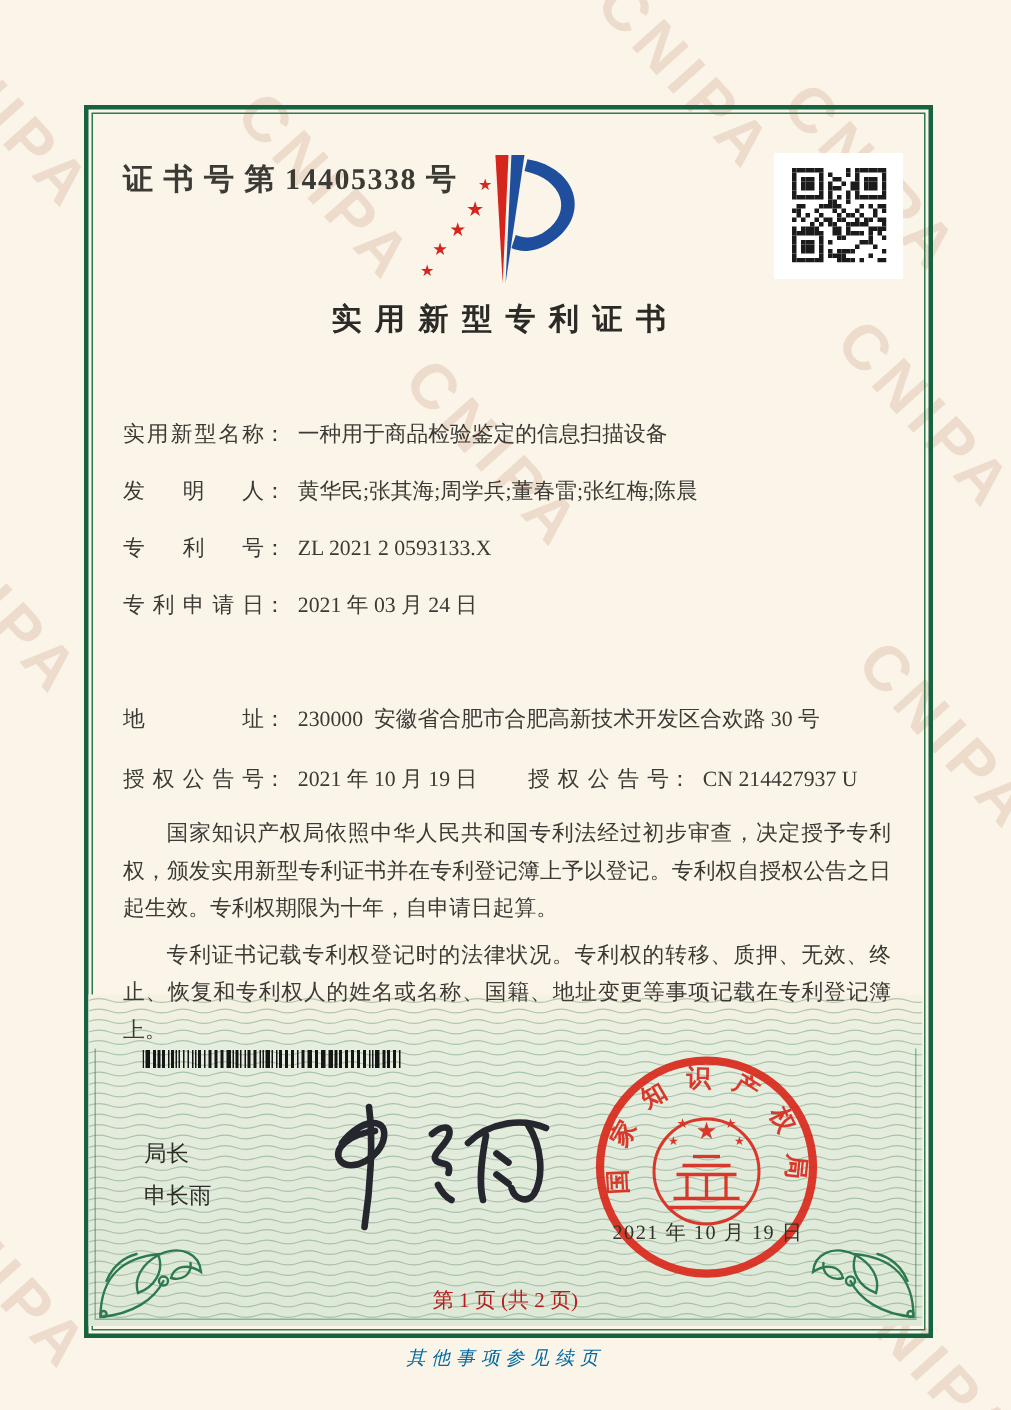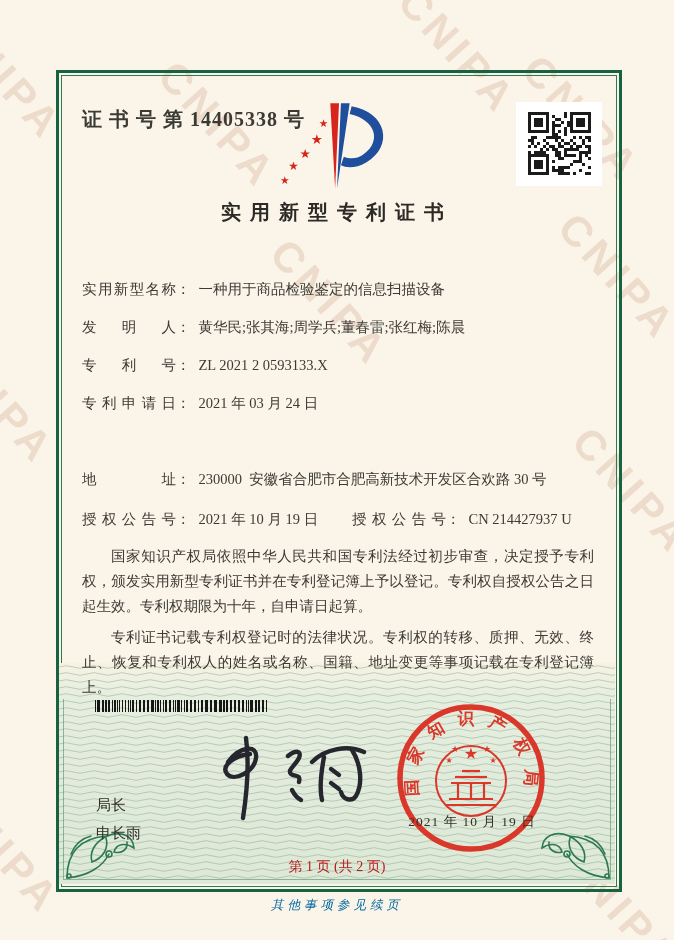--- a/index.html
+++ b/index.html
@@ -34,21 +34,21 @@
   .grant-b{position:absolute; left:270px; top:0;}
   .paras{position:absolute; left:82px; top:544px; width:512px; font-size:14.5px; line-height:25px; z-index:3;}
   .paras p{margin:0 0 6px 0; text-indent:2em; text-align:justify;}
   .greenband{
     position:absolute; left:59px; top:663px; width:556px; height:221px; z-index:1;
     background:linear-gradient(#f7f2e3 0px, #e6eedf 34px, #dde8d7 100%);
     overflow:hidden;
   }
   .band-line{position:absolute; left:4px; right:4px; bottom:4px; top:36px; border:1px solid rgba(42,110,70,0.45); border-top:none;}
   .barcode{position:absolute; left:95px; top:700px; z-index:3;}
-  .director{position:absolute; left:96px; top:760px; z-index:3; font-size:15px; color:#2e2e28; font-family:"Liberation Sans","DejaVu Sans",sans-serif;margin-top:36px;}
+  .director{position:absolute; left:96px; top:760px; z-index:3; font-size:15px; color:#2e2e28; font-family:"Liberation Sans","DejaVu Sans",sans-serif;}
   .director div{margin-bottom:9px;}
   .signature{position:absolute; left:200px; top:732px; z-index:3;}
   .seal{position:absolute; left:392px; top:699px; z-index:4; opacity:0.92;}
   .seal-date{
     position:absolute; left:396px; top:813px; width:152px; text-align:center;
     font-size:13.5px; color:#33322a; letter-spacing:1px; z-index:5; white-space:nowrap;
   }
   .page-info{position:absolute; left:0; right:0; top:858px; text-align:center; font-size:14px; z-index:3; color:#b91c1c;}
   .footer-note{position:absolute; left:0; right:0; top:897px; text-align:center; font-size:12.5px; letter-spacing:4px; z-index:3; color:#0369a1;font-style:italic;}
   .ornament{position:absolute; z-index:2;}

